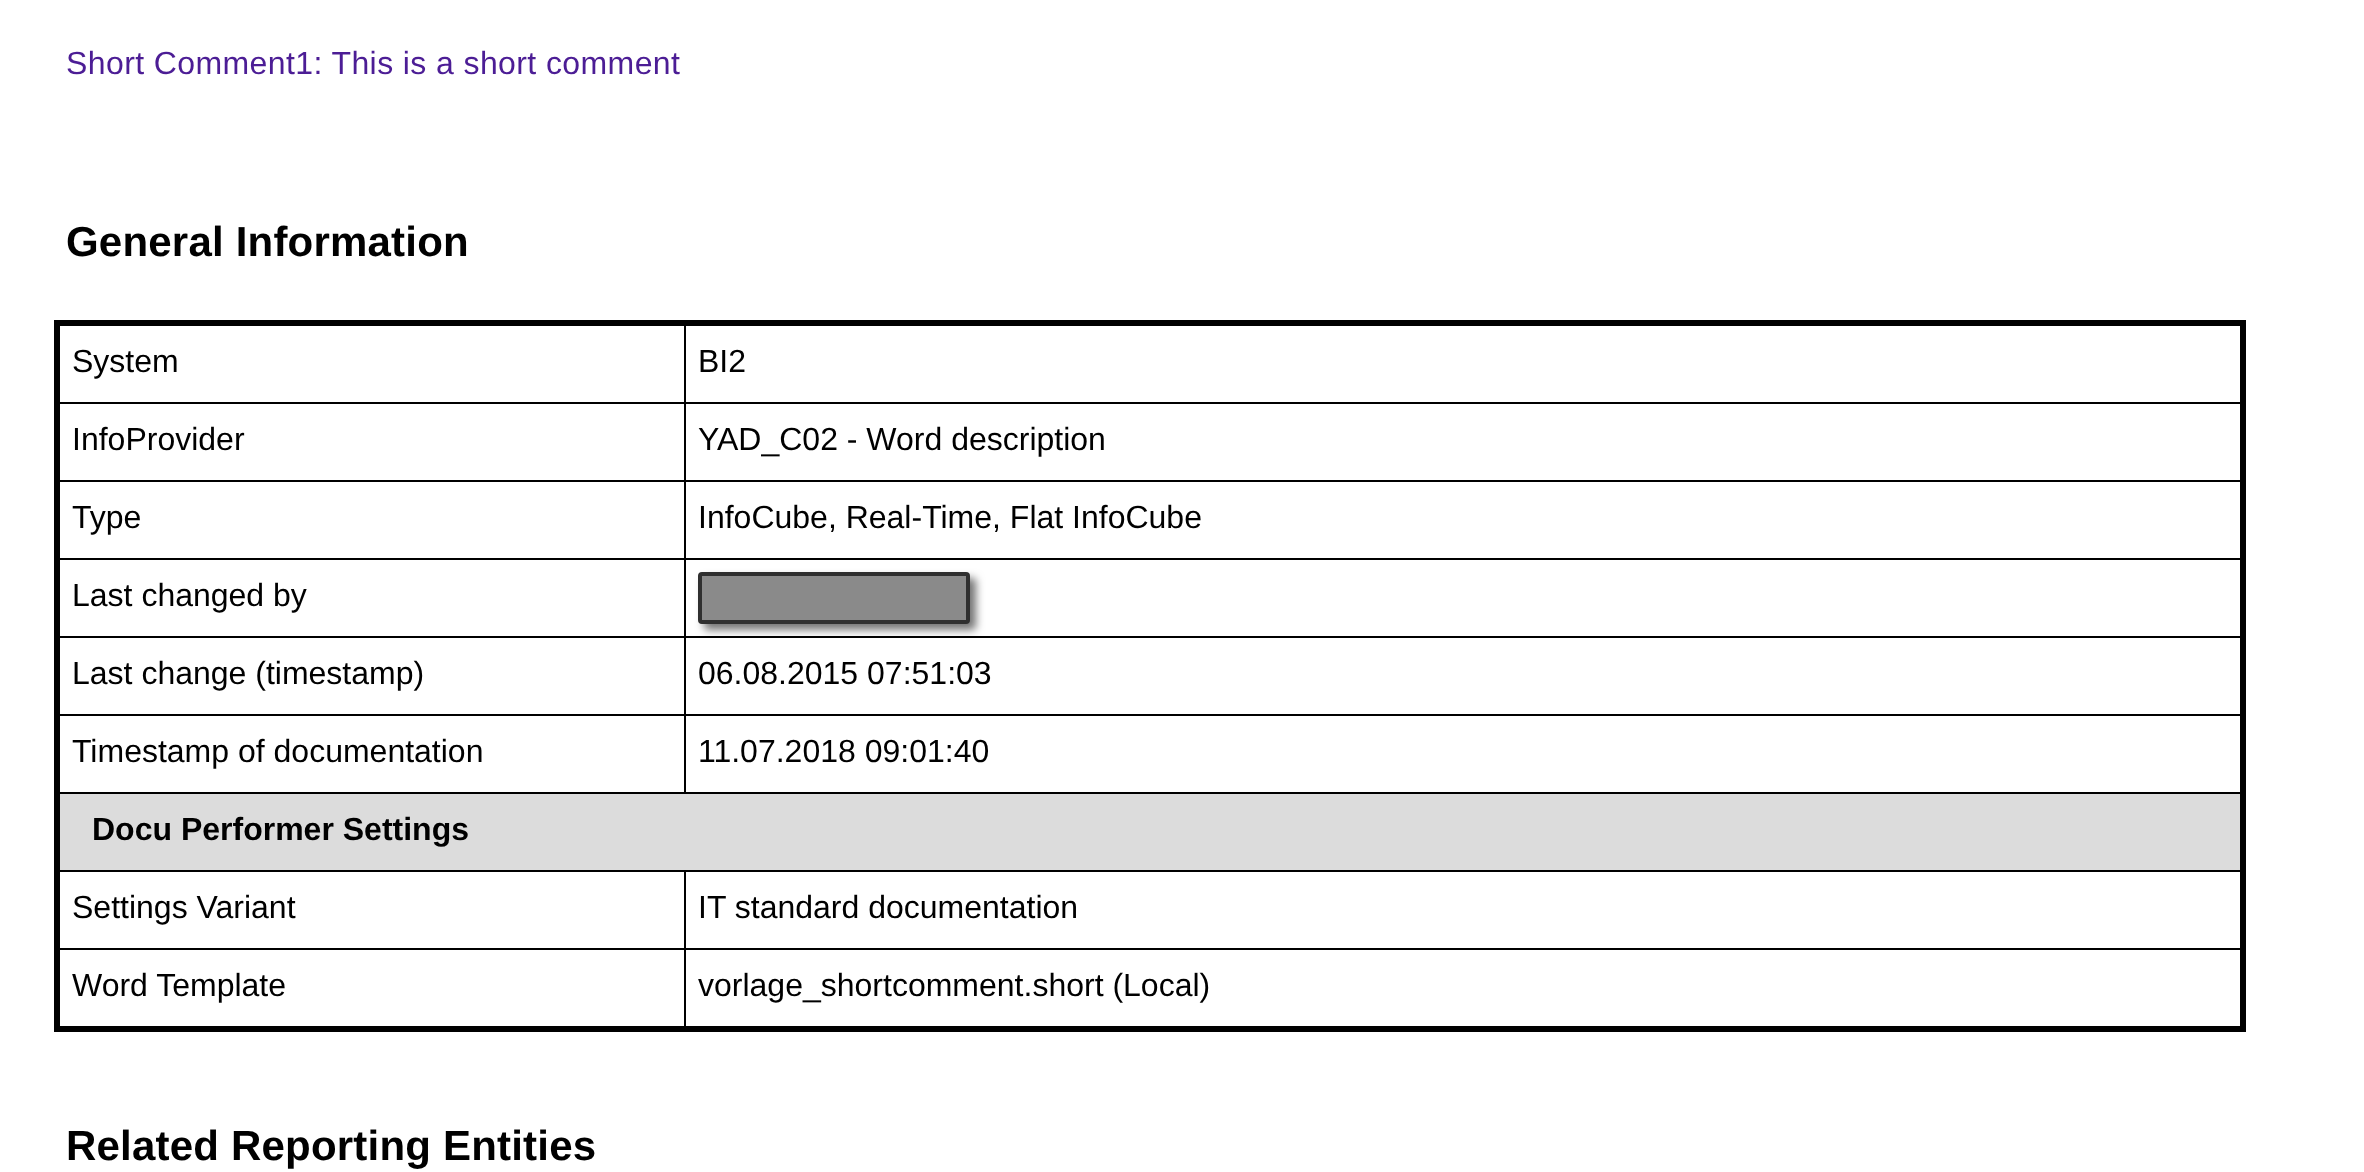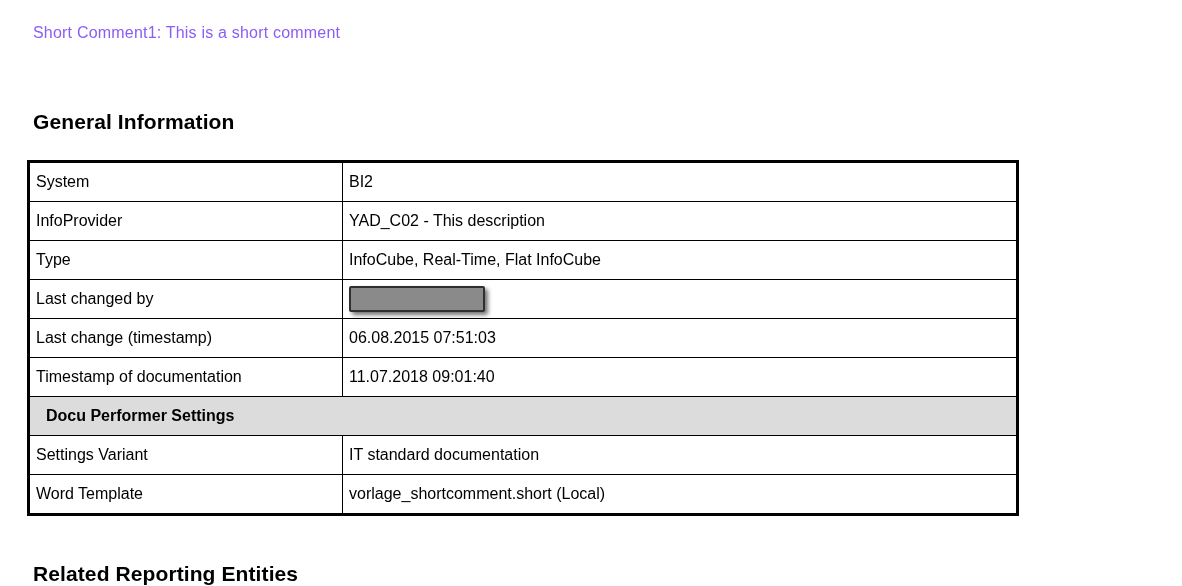--- a/index.html
+++ b/index.html
@@ -13,39 +13,39 @@
     font-family: "Liberation Sans", sans-serif;
     color: #000000;
     overflow: hidden;
     position: relative;
   }
   .short-comment {
     position: absolute;
     left: 33px;
     top: 24px;
     font-size: 16px;
-    color: #8b5cf6;
+    color: #4c1d95;
     letter-spacing: 0.2px;
   }
   .heading {
     position: absolute;
     left: 33px;
     font-size: 21px;
     font-weight: bold;
     color: #000000;
     letter-spacing: 0.1px;
   }
   .heading-general { top: 110px; }
   .heading-related { top: 562px; }
 
   table.gi-table {
     position: absolute;
     left: 27px;
     top: 160px;
-    width: 992px;
+    width: 1096px;
     border-collapse: collapse;
     table-layout: fixed;
     border: 3px solid #000000;
   }
   table.gi-table td {
     border: 1px solid #000000;
     height: 38px;
     padding: 0 6px;
     font-size: 16px;
     vertical-align: middle;
@@ -77,21 +77,21 @@
 <div class="heading heading-general">General Information</div>
 
 <table class="gi-table">
   <tbody>
     <tr>
       <td class="label-cell">System</td>
       <td>BI2</td>
     </tr>
     <tr>
       <td class="label-cell">InfoProvider</td>
-      <td>YAD_C02 - This description</td>
+      <td>YAD_C02 - Word description</td>
     </tr>
     <tr>
       <td class="label-cell">Type</td>
       <td>InfoCube, Real-Time,  Flat InfoCube</td>
     </tr>
     <tr>
       <td class="label-cell">Last changed by</td>
       <td>
         <span class="redaction-box"></span>
       </td>

